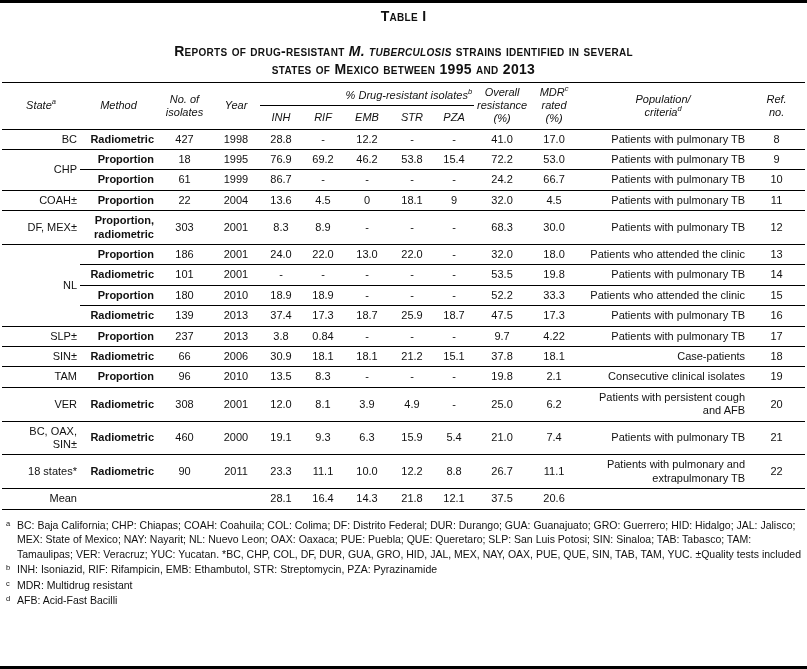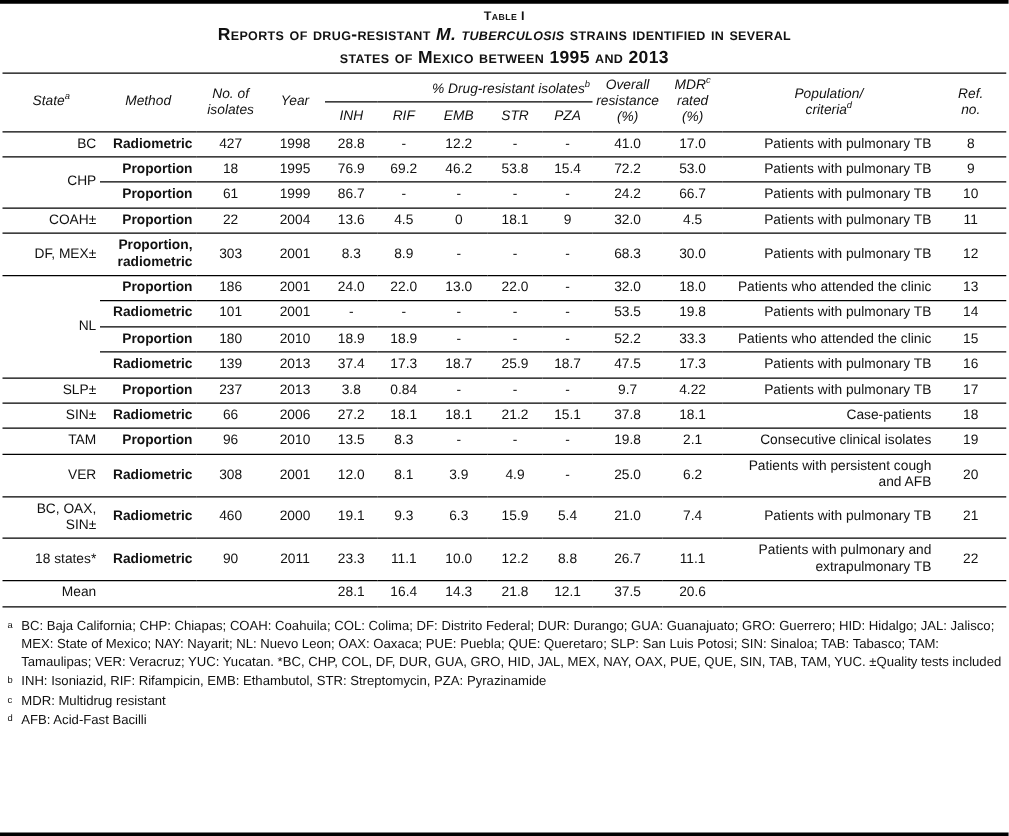--- a/index.html
+++ b/index.html
@@ -15,23 +15,23 @@
     background: #fff;
   }
   .title-block {
     text-align: center;
     padding: 5px 0 4px;
     border-bottom: 1px solid #000;
   }
   .table-label {
     font-variant: small-caps;
     font-weight: bold;
-    font-size: 10px;
+    font-size: 14px;
     letter-spacing: .3px;
-    margin-bottom: 0;
+    margin-bottom: 19px;
   }
   .table-title {
     font-variant: small-caps;
     font-weight: bold;
     font-size: 14px;
     line-height: 1.25;
     letter-spacing: .3px;
   }
   .table-title .it { font-style: italic; }
 
@@ -273,21 +273,21 @@
         <td class="ac">4.22</td>
         <td class="al pop">Patients with pulmonary TB</td>
         <td class="ac">17</td>
       </tr>
 
       <tr>
         <td class="al state">SIN±</td>
         <td class="al method">Radiometric</td>
         <td class="ac">66</td>
         <td class="ac">2006</td>
-        <td class="ac">27.2</td>
+        <td class="ac">30.9</td>
         <td class="ac">18.1</td>
         <td class="ac">18.1</td>
         <td class="ac">21.2</td>
         <td class="ac">15.1</td>
         <td class="ac">37.8</td>
         <td class="ac">18.1</td>
         <td class="al pop">Case-patients</td>
         <td class="ac">18</td>
       </tr>
 

